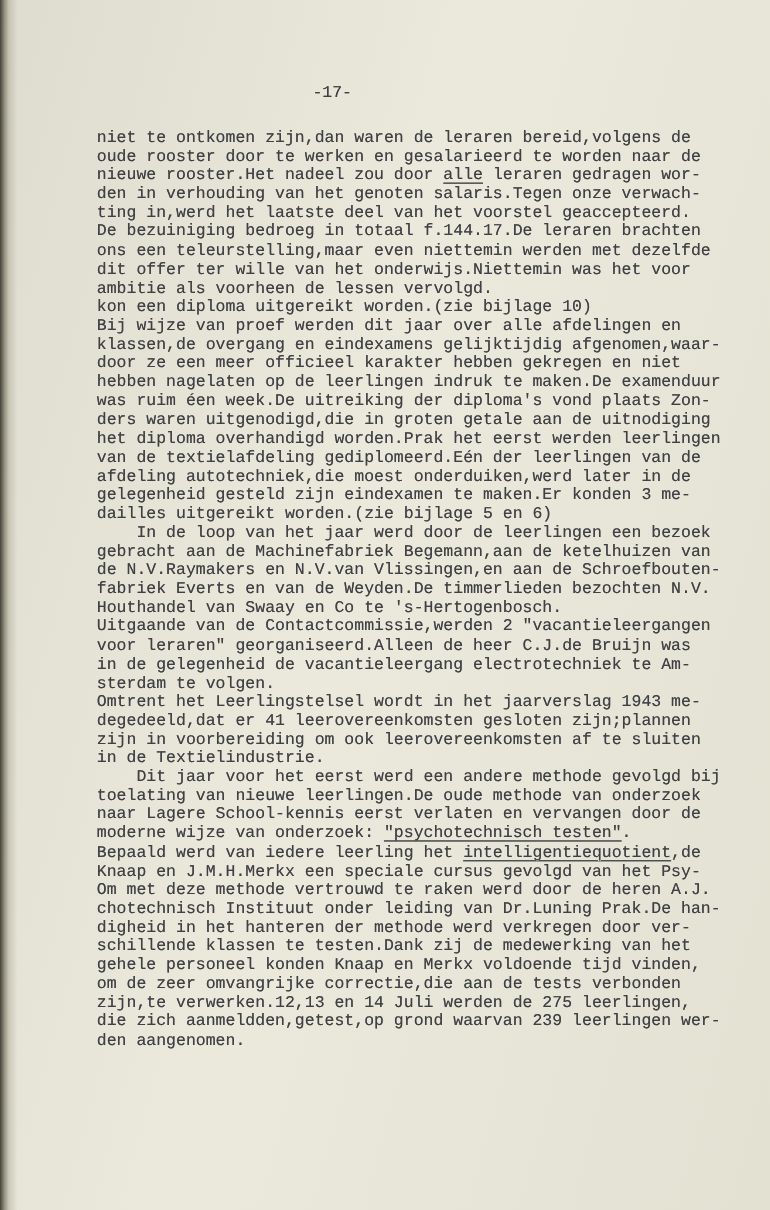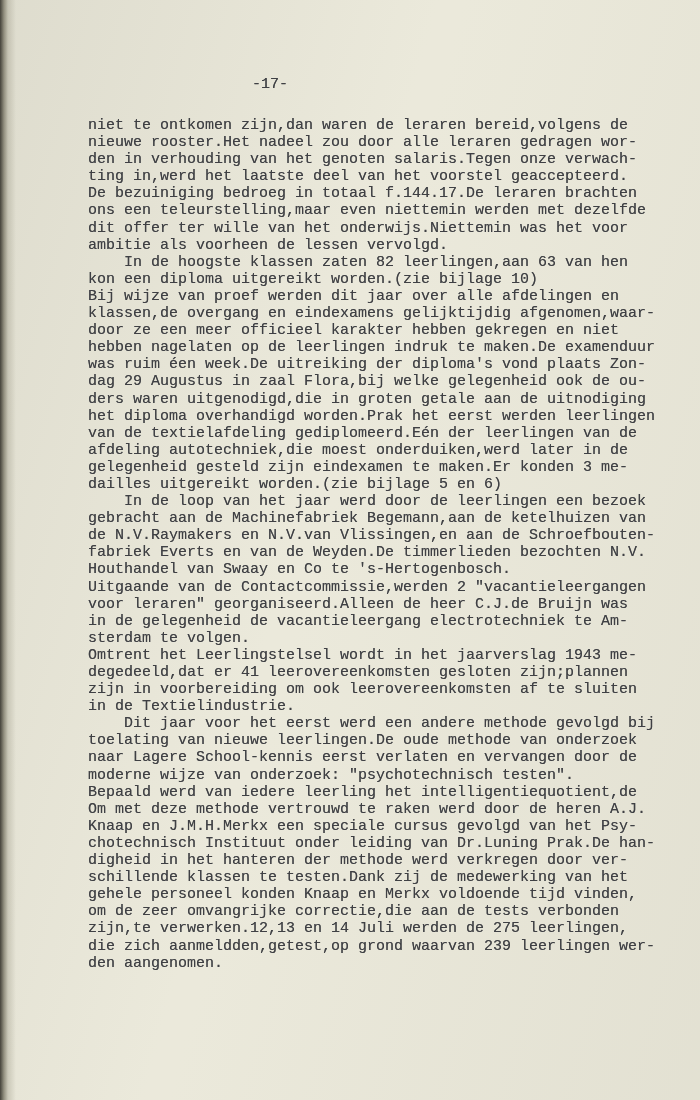--- a/index.html
+++ b/index.html
@@ -25,63 +25,63 @@
     left: 0; top: 0;
     width: 16px; height: 1100px;
     background: linear-gradient(to right,
       var(--edge-dark) 0px,
       rgba(120,117,100,0.75) 4px,
       rgba(150,147,128,0.35) 8px,
       rgba(150,147,128,0.0) 16px);
   }
   .page-number {
     position: absolute;
-    left: 252px; top: 76px;
+    left: 284px; top: 76px;
     font-size: 15px;
     color: var(--ink);
     text-shadow: 0 0 0.6px rgba(62,63,67,0.75);
   }
   .lines {
     position: absolute;
     left: 88px; top: 117px;
     width: 580px;
     font-size: 15px;
     line-height: 17.1px;
     color: var(--ink);
     text-shadow: 0 0 0.6px rgba(62,63,67,0.65);
   }
   .line { white-space: pre; }
   .u {
+    text-decoration: underline;
     text-underline-offset: 2.5px;
     text-decoration-thickness: 1.2px;
   }
 </style>
 </head>
 <body>
 
 <div class="page">
   <div class="gutter-shadow"></div>
   <div class="page-number">-17-</div>
   <div class="lines">
       <div class="line"><span>niet te ontkomen zijn,dan waren de leraren bereid,volgens de</span></div>
+      <div class="line"><span>oude rooster door te werken en gesalarieerd te worden naar de</span></div>
       <div class="line"><span>nieuwe rooster.Het nadeel zou door </span><span class="u">alle</span><span> leraren gedragen wor-</span></div>
       <div class="line"><span>den in verhouding van het genoten salaris.Tegen onze verwach-</span></div>
       <div class="line"><span>ting in,werd het laatste deel van het voorstel geaccepteerd.</span></div>
       <div class="line"><span>De bezuiniging bedroeg in totaal f.144.17.De leraren brachten</span></div>
       <div class="line"><span>ons een teleurstelling,maar even niettemin werden met dezelfde</span></div>
       <div class="line"><span>dit offer ter wille van het onderwijs.Niettemin was het voor</span></div>
       <div class="line"><span>ambitie als voorheen de lessen vervolgd.</span></div>
-      <div class="line"><span>    In de hoogste klassen zaten 82 leerlingen,aan 63 van hen</span></div>
       <div class="line"><span>kon een diploma uitgereikt worden.(zie bijlage 10)</span></div>
       <div class="line"><span>Bij wijze van proef werden dit jaar over alle afdelingen en</span></div>
       <div class="line"><span>klassen,de overgang en eindexamens gelijktijdig afgenomen,waar-</span></div>
       <div class="line"><span>door ze een meer officieel karakter hebben gekregen en niet</span></div>
       <div class="line"><span>hebben nagelaten op de leerlingen indruk te maken.De examenduur</span></div>
       <div class="line"><span>was ruim éen week.De uitreiking der diploma's vond plaats Zon-</span></div>
-      <div class="line"><span>dag 29 Augustus in zaal Flora,bij welke gelegenheid ook de ou-</span></div>
       <div class="line"><span>ders waren uitgenodigd,die in groten getale aan de uitnodiging</span></div>
       <div class="line"><span>het diploma overhandigd worden.Prak het eerst werden leerlingen</span></div>
       <div class="line"><span>van de textielafdeling gediplomeerd.Eén der leerlingen van de</span></div>
       <div class="line"><span>afdeling autotechniek,die moest onderduiken,werd later in de</span></div>
       <div class="line"><span>gelegenheid gesteld zijn eindexamen te maken.Er konden 3 me-</span></div>
       <div class="line"><span>dailles uitgereikt worden.(zie bijlage 5 en 6)</span></div>
       <div class="line"><span>    In de loop van het jaar werd door de leerlingen een bezoek</span></div>
       <div class="line"><span>gebracht aan de Machinefabriek Begemann,aan de ketelhuizen van</span></div>
       <div class="line"><span>de N.V.Raymakers en N.V.van Vlissingen,en aan de Schroefbouten-</span></div>
       <div class="line"><span>fabriek Everts en van de Weyden.De timmerlieden bezochten N.V.</span></div>
@@ -92,22 +92,22 @@
       <div class="line"><span>sterdam te volgen.</span></div>
       <div class="line"><span>Omtrent het Leerlingstelsel wordt in het jaarverslag 1943 me-</span></div>
       <div class="line"><span>degedeeld,dat er 41 leerovereenkomsten gesloten zijn;plannen</span></div>
       <div class="line"><span>zijn in voorbereiding om ook leerovereenkomsten af te sluiten</span></div>
       <div class="line"><span>in de Textielindustrie.</span></div>
       <div class="line"><span>    Dit jaar voor het eerst werd een andere methode gevolgd bij</span></div>
       <div class="line"><span>toelating van nieuwe leerlingen.De oude methode van onderzoek</span></div>
       <div class="line"><span>naar Lagere School-kennis eerst verlaten en vervangen door de</span></div>
       <div class="line"><span>moderne wijze van onderzoek: </span><span class="u">"psychotechnisch testen"</span><span>.</span></div>
       <div class="line"><span>Bepaald werd van iedere leerling het </span><span class="u">intelligentiequotient</span><span>,de</span></div>
+      <div class="line"><span>Knaap en J.M.H.Merkx een speciale cursus gevolgd van het Psy-</span></div>
       <div class="line"><span>Om met deze methode vertrouwd te raken werd door de heren A.J.</span></div>
-      <div class="line"><span>Knaap en J.M.H.Merkx een speciale cursus gevolgd van het Psy-</span></div>
       <div class="line"><span>chotechnisch Instituut onder leiding van Dr.Luning Prak.De han-</span></div>
       <div class="line"><span>digheid in het hanteren der methode werd verkregen door ver-</span></div>
       <div class="line"><span>schillende klassen te testen.Dank zij de medewerking van het</span></div>
       <div class="line"><span>gehele personeel konden Knaap en Merkx voldoende tijd vinden,</span></div>
       <div class="line"><span>om de zeer omvangrijke correctie,die aan de tests verbonden</span></div>
       <div class="line"><span>zijn,te verwerken.12,13 en 14 Juli werden de 275 leerlingen,</span></div>
       <div class="line"><span>die zich aanmeldden,getest,op grond waarvan 239 leerlingen wer-</span></div>
       <div class="line"><span>den aangenomen.</span></div>
     </div>
 </div>

